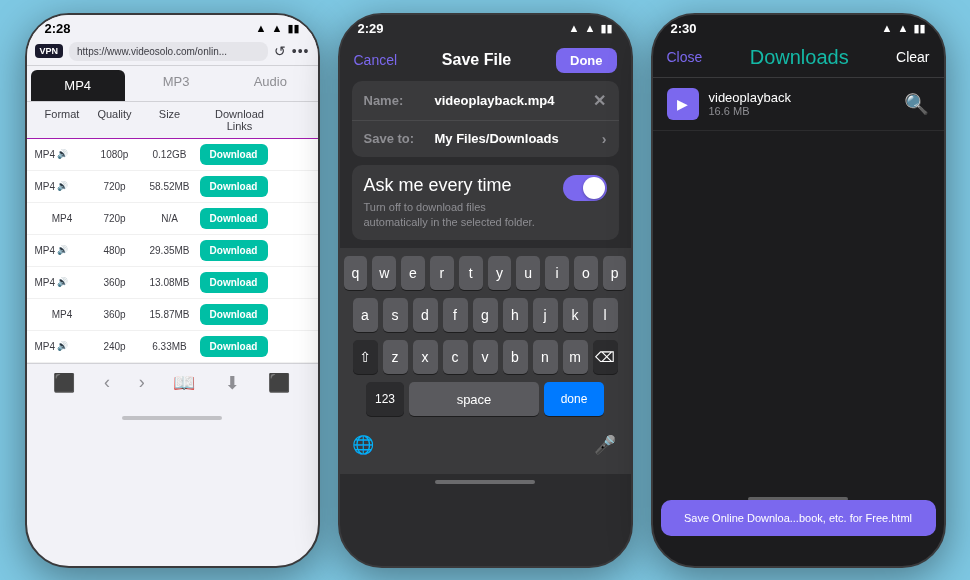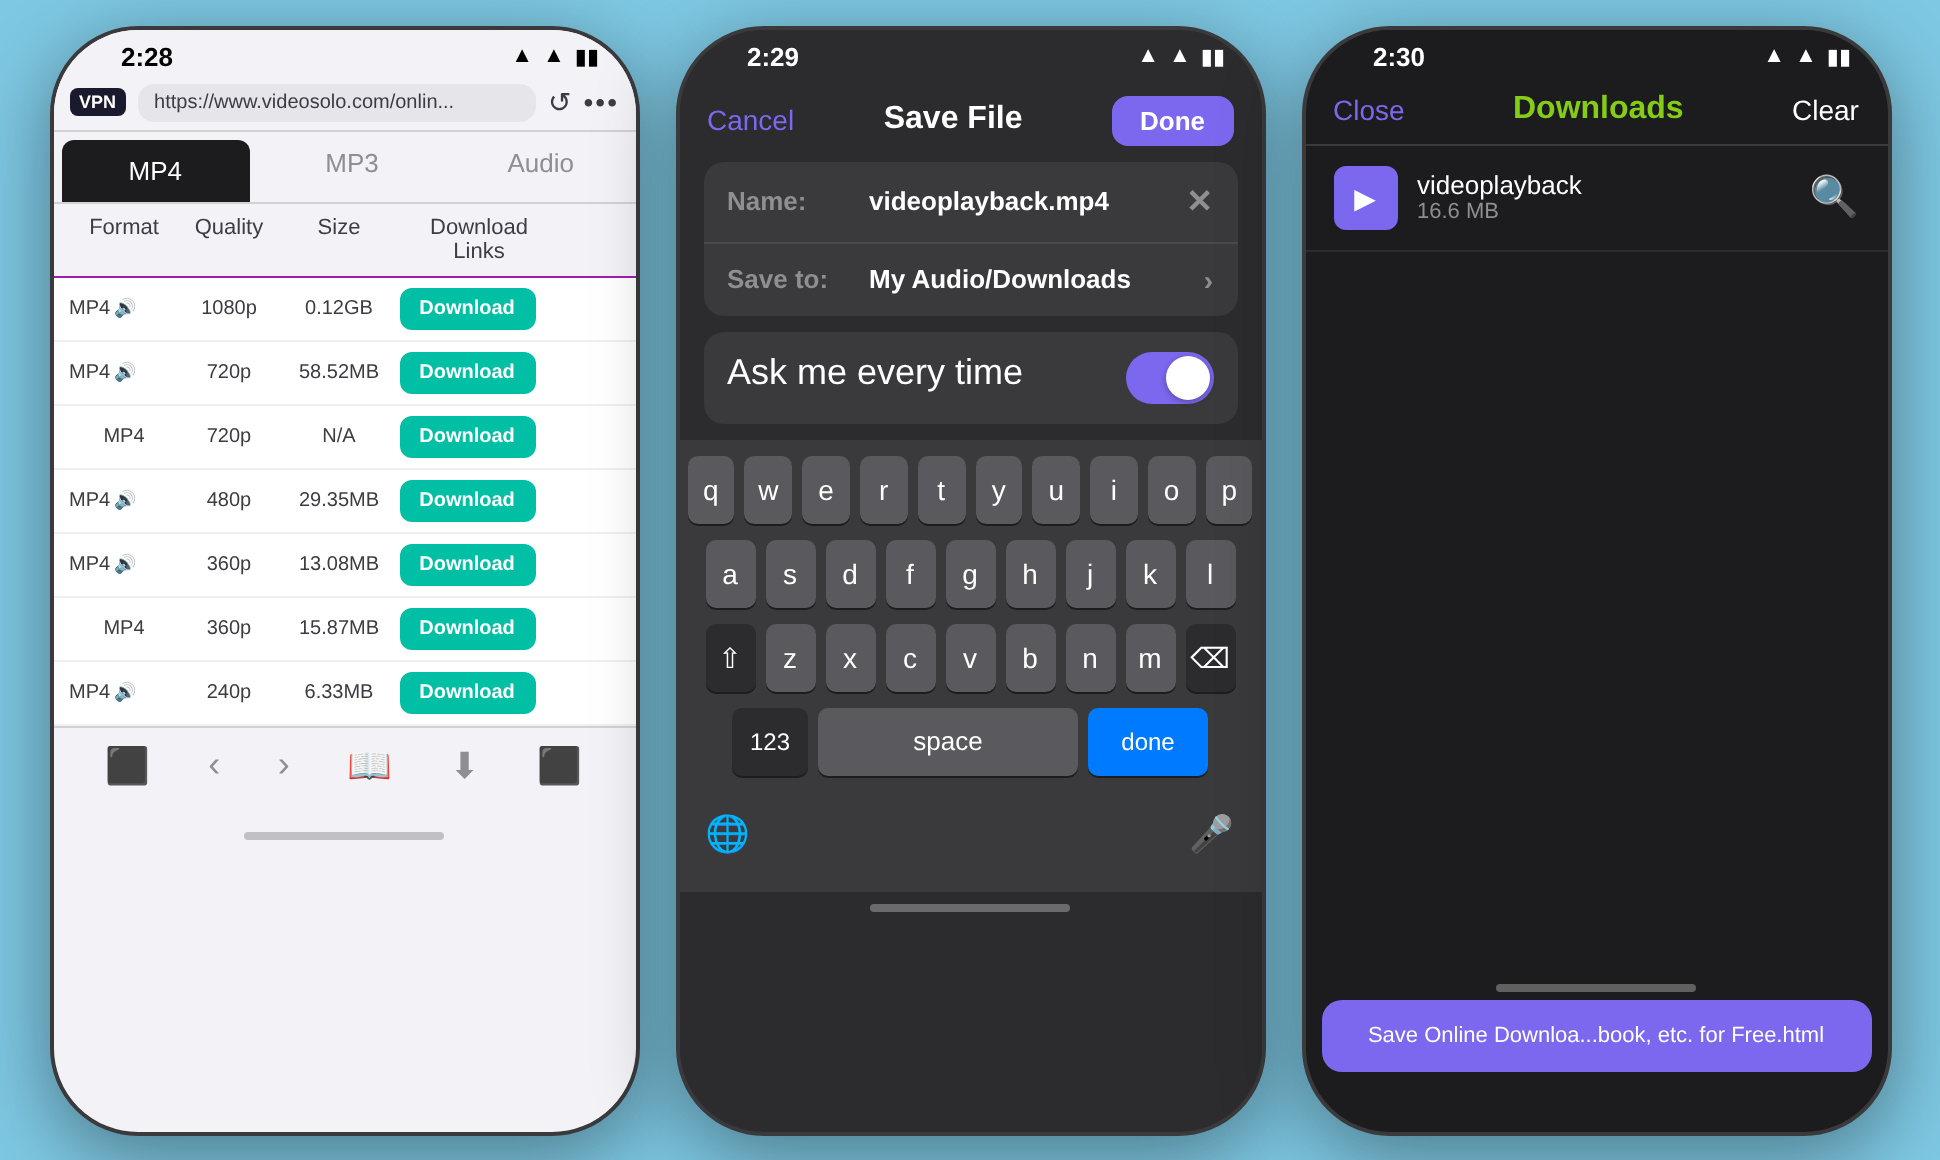--- a/index.html
+++ b/index.html
@@ -32,21 +32,20 @@
       display: flex;
       justify-content: space-between;
       align-items: center;
       padding: 6px 18px 2px;
       background: inherit;
     }
     .status-bar .time {
       font-size: 13px;
       font-weight: 600;
       color: #000;
-      margin-left: 16px;
     }
     .status-bar .icons {
       display: flex;
       gap: 5px;
       align-items: center;
       font-size: 11px;
       color: #000;
     }
     .phone-light .status-bar .time,
     .phone-light .status-bar .icons { color: #000; }
@@ -354,23 +353,23 @@
       align-items: center;
       justify-content: space-between;
       padding: 8px 14px;
       border-bottom: 1px solid #3a3a3c;
     }
     .downloads-header .close-btn {
       color: #7b68ee;
       font-size: 14px;
     }
     .downloads-header .title {
-      color: #84cc16;
-      font-size: 16px;
-      font-weight: 700;
+      color: #14b8a6;
+      font-size: 20px;
+      font-weight: 400;
     }
     .downloads-header .clear-btn {
       color: #ffffff;
       font-size: 14px;
     }
 
     .download-item {
       display: flex;
       align-items: center;
       padding: 10px 14px;
@@ -545,28 +544,29 @@
   </div>
 
   <div class="save-form">
     <div class="form-row">
       <span class="form-label">Name:</span>
       <span class="form-value">videoplayback.mp4</span>
       <span class="form-clear">✕</span>
     </div>
     <div class="form-row">
       <span class="form-label">Save to:</span>
-      <span class="form-value">My Audio/Downloads</span>
+      <span class="form-value">My Files/Downloads</span>
       <span class="form-chevron">›</span>
     </div>
   </div>
 
   <div class="toggle-row">
     <div class="toggle-label-group">
       <div class="toggle-title">Ask me every time</div>
+      <div class="toggle-desc">Turn off to download files automatically in the selected folder.</div>
     </div>
     <div class="toggle-switch"></div>
   </div>
 
   <div class="keyboard">
 
     <div class="key-row">
       <div class="key">q</div>
       <div class="key">w</div>
       <div class="key">e</div>

